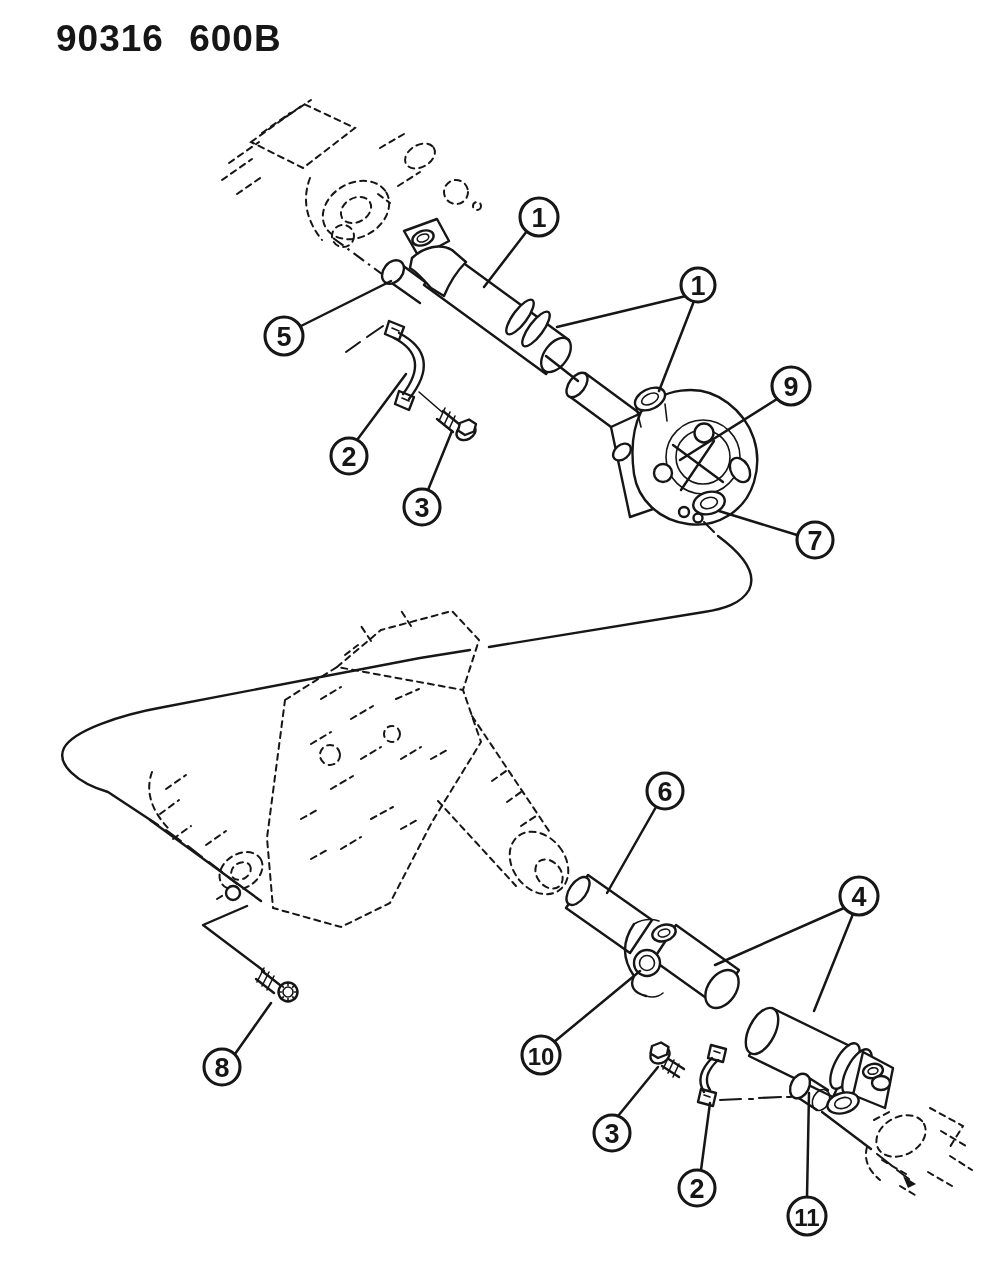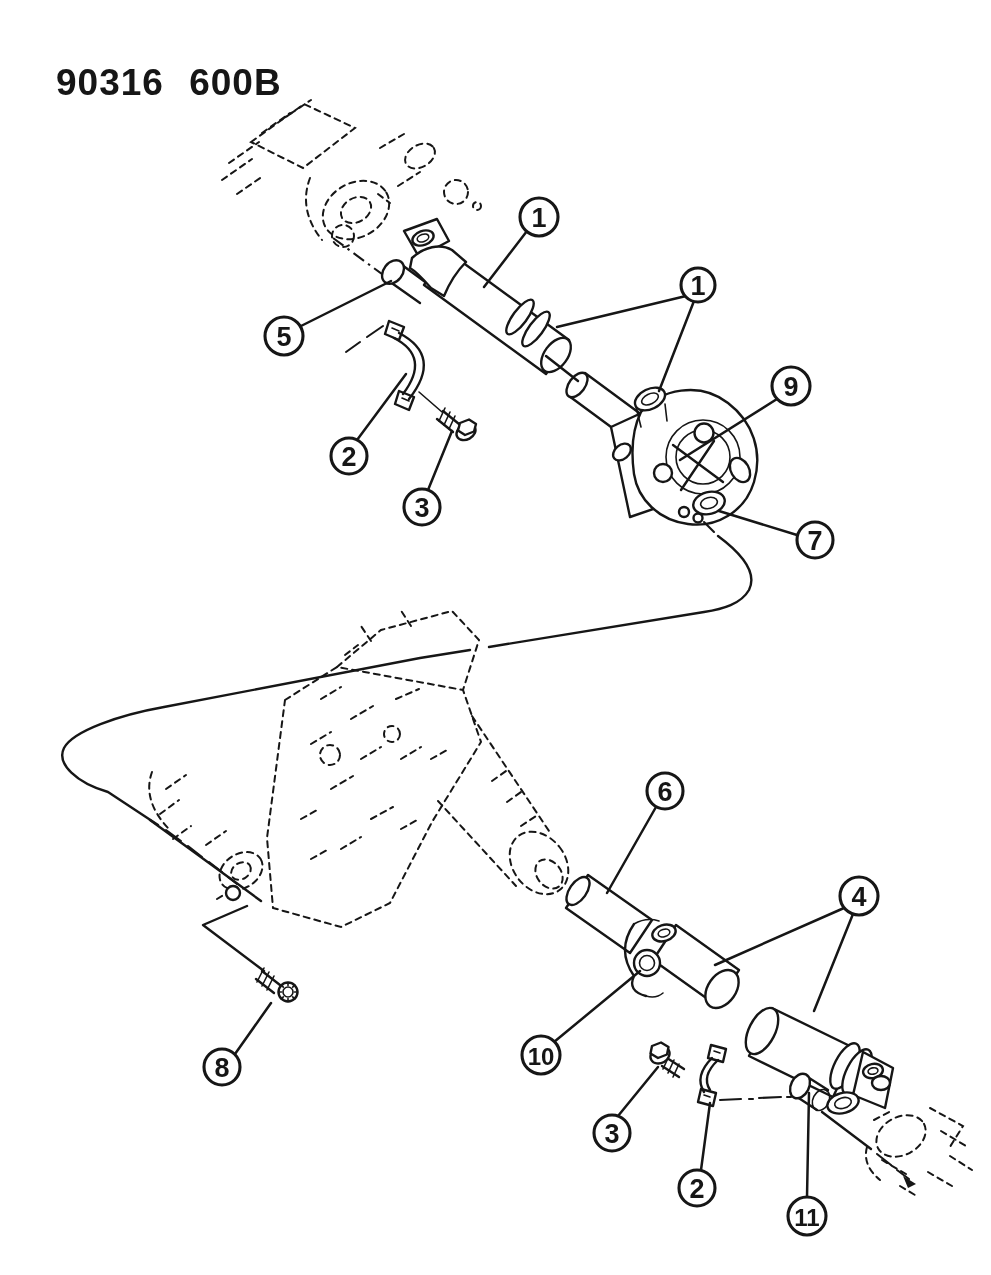--- a/index.html
+++ b/index.html
@@ -1,19 +1,19 @@
 <!DOCTYPE html>
 <html><head>
 <meta charset="utf-8">
 <style>
   html,body{margin:0;padding:0;background:#888;}
   #page{position:relative;width:991px;height:1275px;background:#ffffff;overflow:hidden;
         font-family:"Liberation Sans",sans-serif;}
   #drawing-number{position:absolute;left:56px;top:18px;font-size:37px;font-weight:700;
-        color:#161616;letter-spacing:1px;word-spacing:14px;transform:scaleY(1.02);margin-top:44px;}
+        color:#161616;letter-spacing:1px;word-spacing:14px;transform:scaleY(1.02);}
   svg{position:absolute;left:0;top:0;}
   
   .s  {stroke:#161616;fill:none;stroke-width:2.4;stroke-linecap:round;stroke-linejoin:round;}
   .sw {stroke:#161616;fill:#ffffff;stroke-width:2.4;stroke-linejoin:round;stroke-linecap:round;}
   .t  {stroke-width:1.6;}
   .w2 {stroke-width:2.1;}
   .d  {stroke:#161616;fill:none;stroke-width:2;stroke-linecap:round;stroke-dasharray:6 5;}
   .dd {stroke:#161616;fill:none;stroke-width:2.1;stroke-dasharray:13 5 2.5 5;}
   .callout-circle{fill:#ffffff;stroke:#161616;stroke-width:3.1;}
   .callout-label{fill:#161616;font-family:"Liberation Sans",sans-serif;font-weight:700;}

